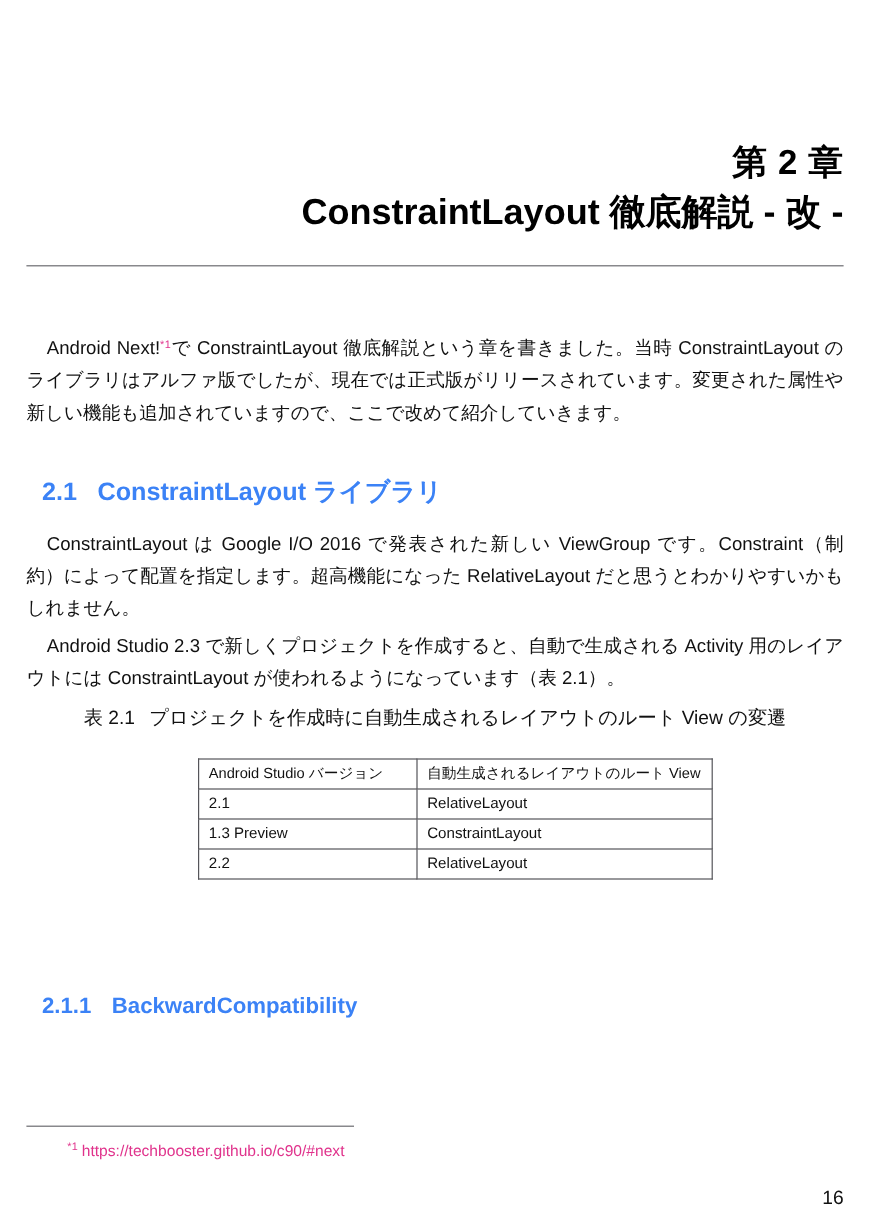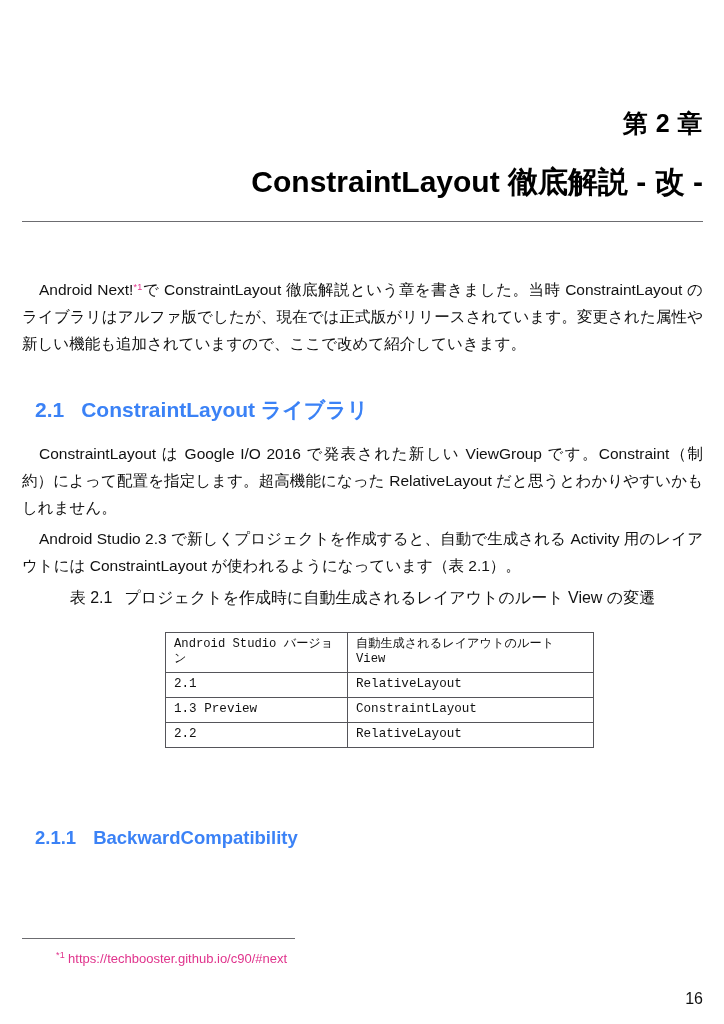--- a/index.html
+++ b/index.html
@@ -26,31 +26,32 @@
 
   
   .chapter-head {
     position: absolute;
     left: 22px;
     top: 108px;
     width: 681px;
     text-align: right;
   }
   .chapter-number {
-    font-size: 25px;
+    font-size: 29px;
     font-weight: bold;
     letter-spacing: 0.5px;
     line-height: 1.25;
     color: #000;
+    margin-top: 10px;
   }
   .chapter-title {
     font-size: 30px;
     font-weight: bold;
     line-height: 1.3;
-    margin-top: 23px;
+    margin-top: 4px;
     color: #000;
     white-space: nowrap;
   }
   .chapter-rule {
     position: absolute;
     left: 22px;
     top: 221px;
     width: 681px;
     height: 0;
     border-top: 1.6px solid #6c6c70;
@@ -108,21 +109,20 @@
     font-size: 12.6px;
     color: #111;
     table-layout: fixed;
   }
   .data-table td {
     border: 1px solid #55555a;
     padding: 4px 8px 5px 8px;
     height: 13px;
     vertical-align: middle;
     line-height: 15px;
-    font-family: Liberation Mono, monospace;
   }
   .data-table .col-a { width: 165px; }
   .data-table .col-b { width: 229px; }
   .data-table tr.head td { font-size: 12.2px; }
 
   
   #back-compat-para {
     position: absolute;
     left: 22px;
     top: 853px;

